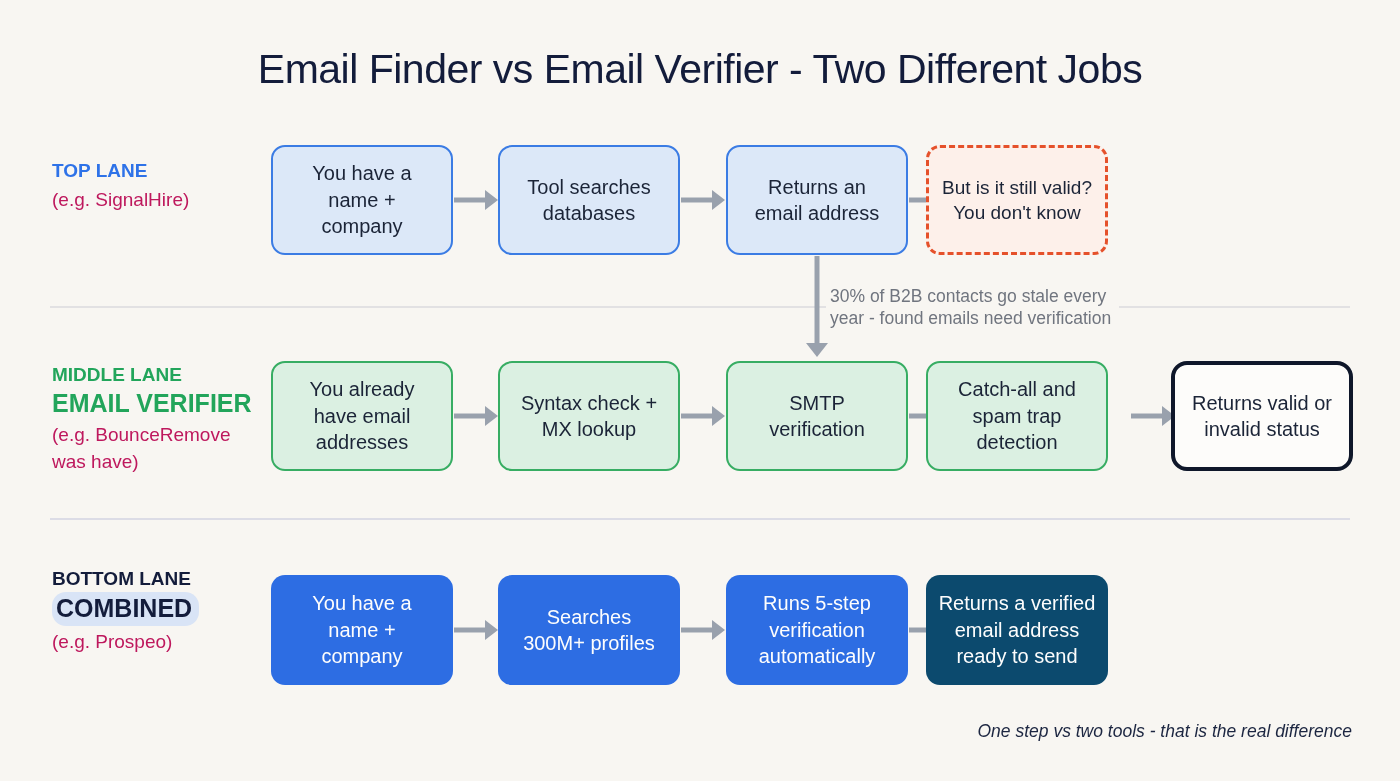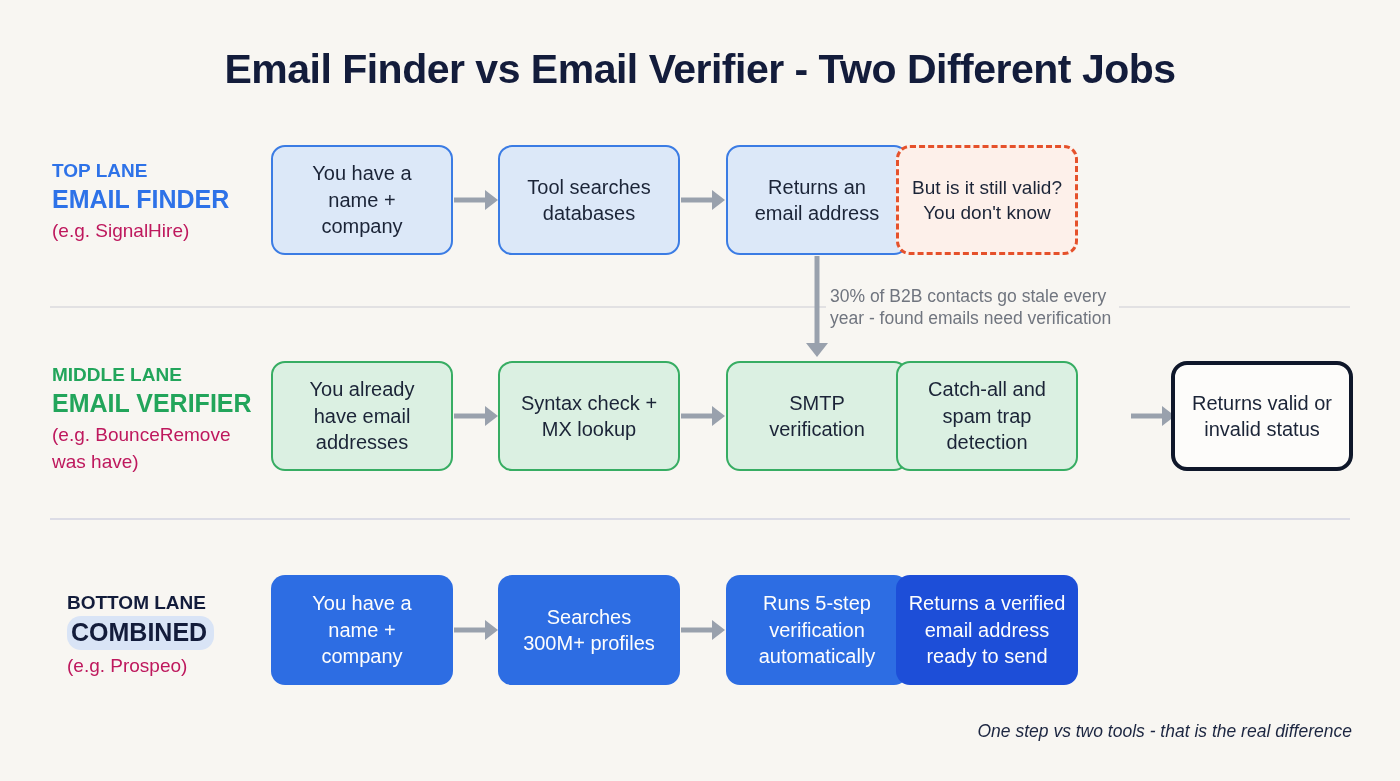--- a/index.html
+++ b/index.html
@@ -8,60 +8,60 @@
     font-family: "Liberation Sans", "DejaVu Sans", sans-serif;
     background:#f8f6f2;
     position:relative;
     overflow:hidden;
     color:#1b2437;
   }
   .canvas { position:absolute; inset:0; width:1400px; height:781px; }
 
   .title {
     position:absolute; left:0; top:46px; width:1400px;
-    text-align:center; font-size:41px; font-weight:bold;
+    text-align:center; font-size:41px; font-weight:normal;
     color:#131c3b; letter-spacing:-0.5px;
   }
 
   .divider { position:absolute; left:50px; width:1300px; height:2px; background:#e2e1e3; }
   .divider-1 { top:306px; }
   .divider-2 { top:518px; background:#dcdce6; }
 
   
   .lane-label { position:absolute; left:52px; width:230px; }
   .lane-label .small { font-size:19px; font-weight:bold; line-height:26px; }
   .lane-label .big   { font-size:25px; font-weight:bold; line-height:31px; }
   .lane-label .example { font-size:19px; line-height:27px; color:#be185d; margin-top:2px; white-space:pre-line; }
   .lane-top    { top:158px; }
   .lane-middle { top:362px; }
-  .lane-bottom { top:590px;margin-left:15px; }
+  .lane-bottom { top:566px; }
   .lane-top .small,  .lane-top .big    { color:#2e72e8; }
   .lane-middle .small, .lane-middle .big { color:#22a55b; }
   .lane-bottom .small, .lane-bottom .big { color:#131c3b; }
   .hl { background:#d9e4f6; border-radius:14px; padding:1px 7px 2px 4px; display:inline-block; }
 
   
   .box {
     position:absolute; width:182px; height:110px;
     border-radius:14px;
     display:flex; align-items:center; justify-content:center;
     text-align:center; font-size:20px; line-height:1.32;
     color:#1b2437; white-space:pre-line; padding:0 4px;
   }
   .row-top    .box { top:145px; }
   .row-middle .box { top:361px; }
   .row-bottom .box { top:575px; }
-  .c1 { left:271px; } .c2 { left:498px; } .c3 { left:726px; } .c4 { left:896px; } .c5 { left:1171px; }
+  .c1 { left:271px; } .c2 { left:498px; } .c3 { left:726px; } .c4 { left:926px; } .c5 { left:1171px; }
 
   .box--finder   { background:#dce8f8; border:2px solid #3b7ce4; }
   .box--verifier { background:#dbf0e2; border:2px solid #37ad63; }
   .box--warning  { background:#fdf0ea; border:3px dashed #e5512b; font-size:19px; }
   .box--outcome  { background:#fdfcfa; border:4px solid #0f172a; border-radius:16px; }
   .box--solid-blue  { background:#2d6de3; color:#fdfdfd; border:none; }
-  .box--solid-green { background:#1d4ed8; color:#fdfdfd; border:none; }
+  .box--solid-green { background:#0c4a6e; color:#fdfdfd; border:none; }
 
   
   .arrow-h { position:absolute; width:44px; height:24px; }
   .row-top    .arrow-h { top:188px; }
   .row-middle .arrow-h { top:404px; }
   .row-bottom .arrow-h { top:618px; }
   .g1 { left:454px; } .g2 { left:681px; } .g3 { left:909px; } .g4 { left:1131px; }
   .arrow-h .shaft {
     position:absolute; left:0; right:11px; top:50%; transform:translateY(-50%);
     height:5px; background:#99a1ad;
@@ -101,21 +101,20 @@
 
 <div class="canvas">
 
   <h1 class="title">Email Finder vs Email Verifier - Two Different Jobs</h1>
 
   <div class="divider divider-1"></div>
   <div class="divider divider-2"></div>
 
   <div class="lane-label lane-top">
     <div class="small">TOP LANE</div>
-    <div class="big">EMAIL FINDER</div>
     <div class="example">(e.g. SignalHire)</div>
   </div>
 
   <div class="row-top">
     <div class="box box--finder c1">You have a
 name +
 company</div>
     <div class="arrow-h g1">
         <span class="shaft"></span>
         <span class="head"></span>

